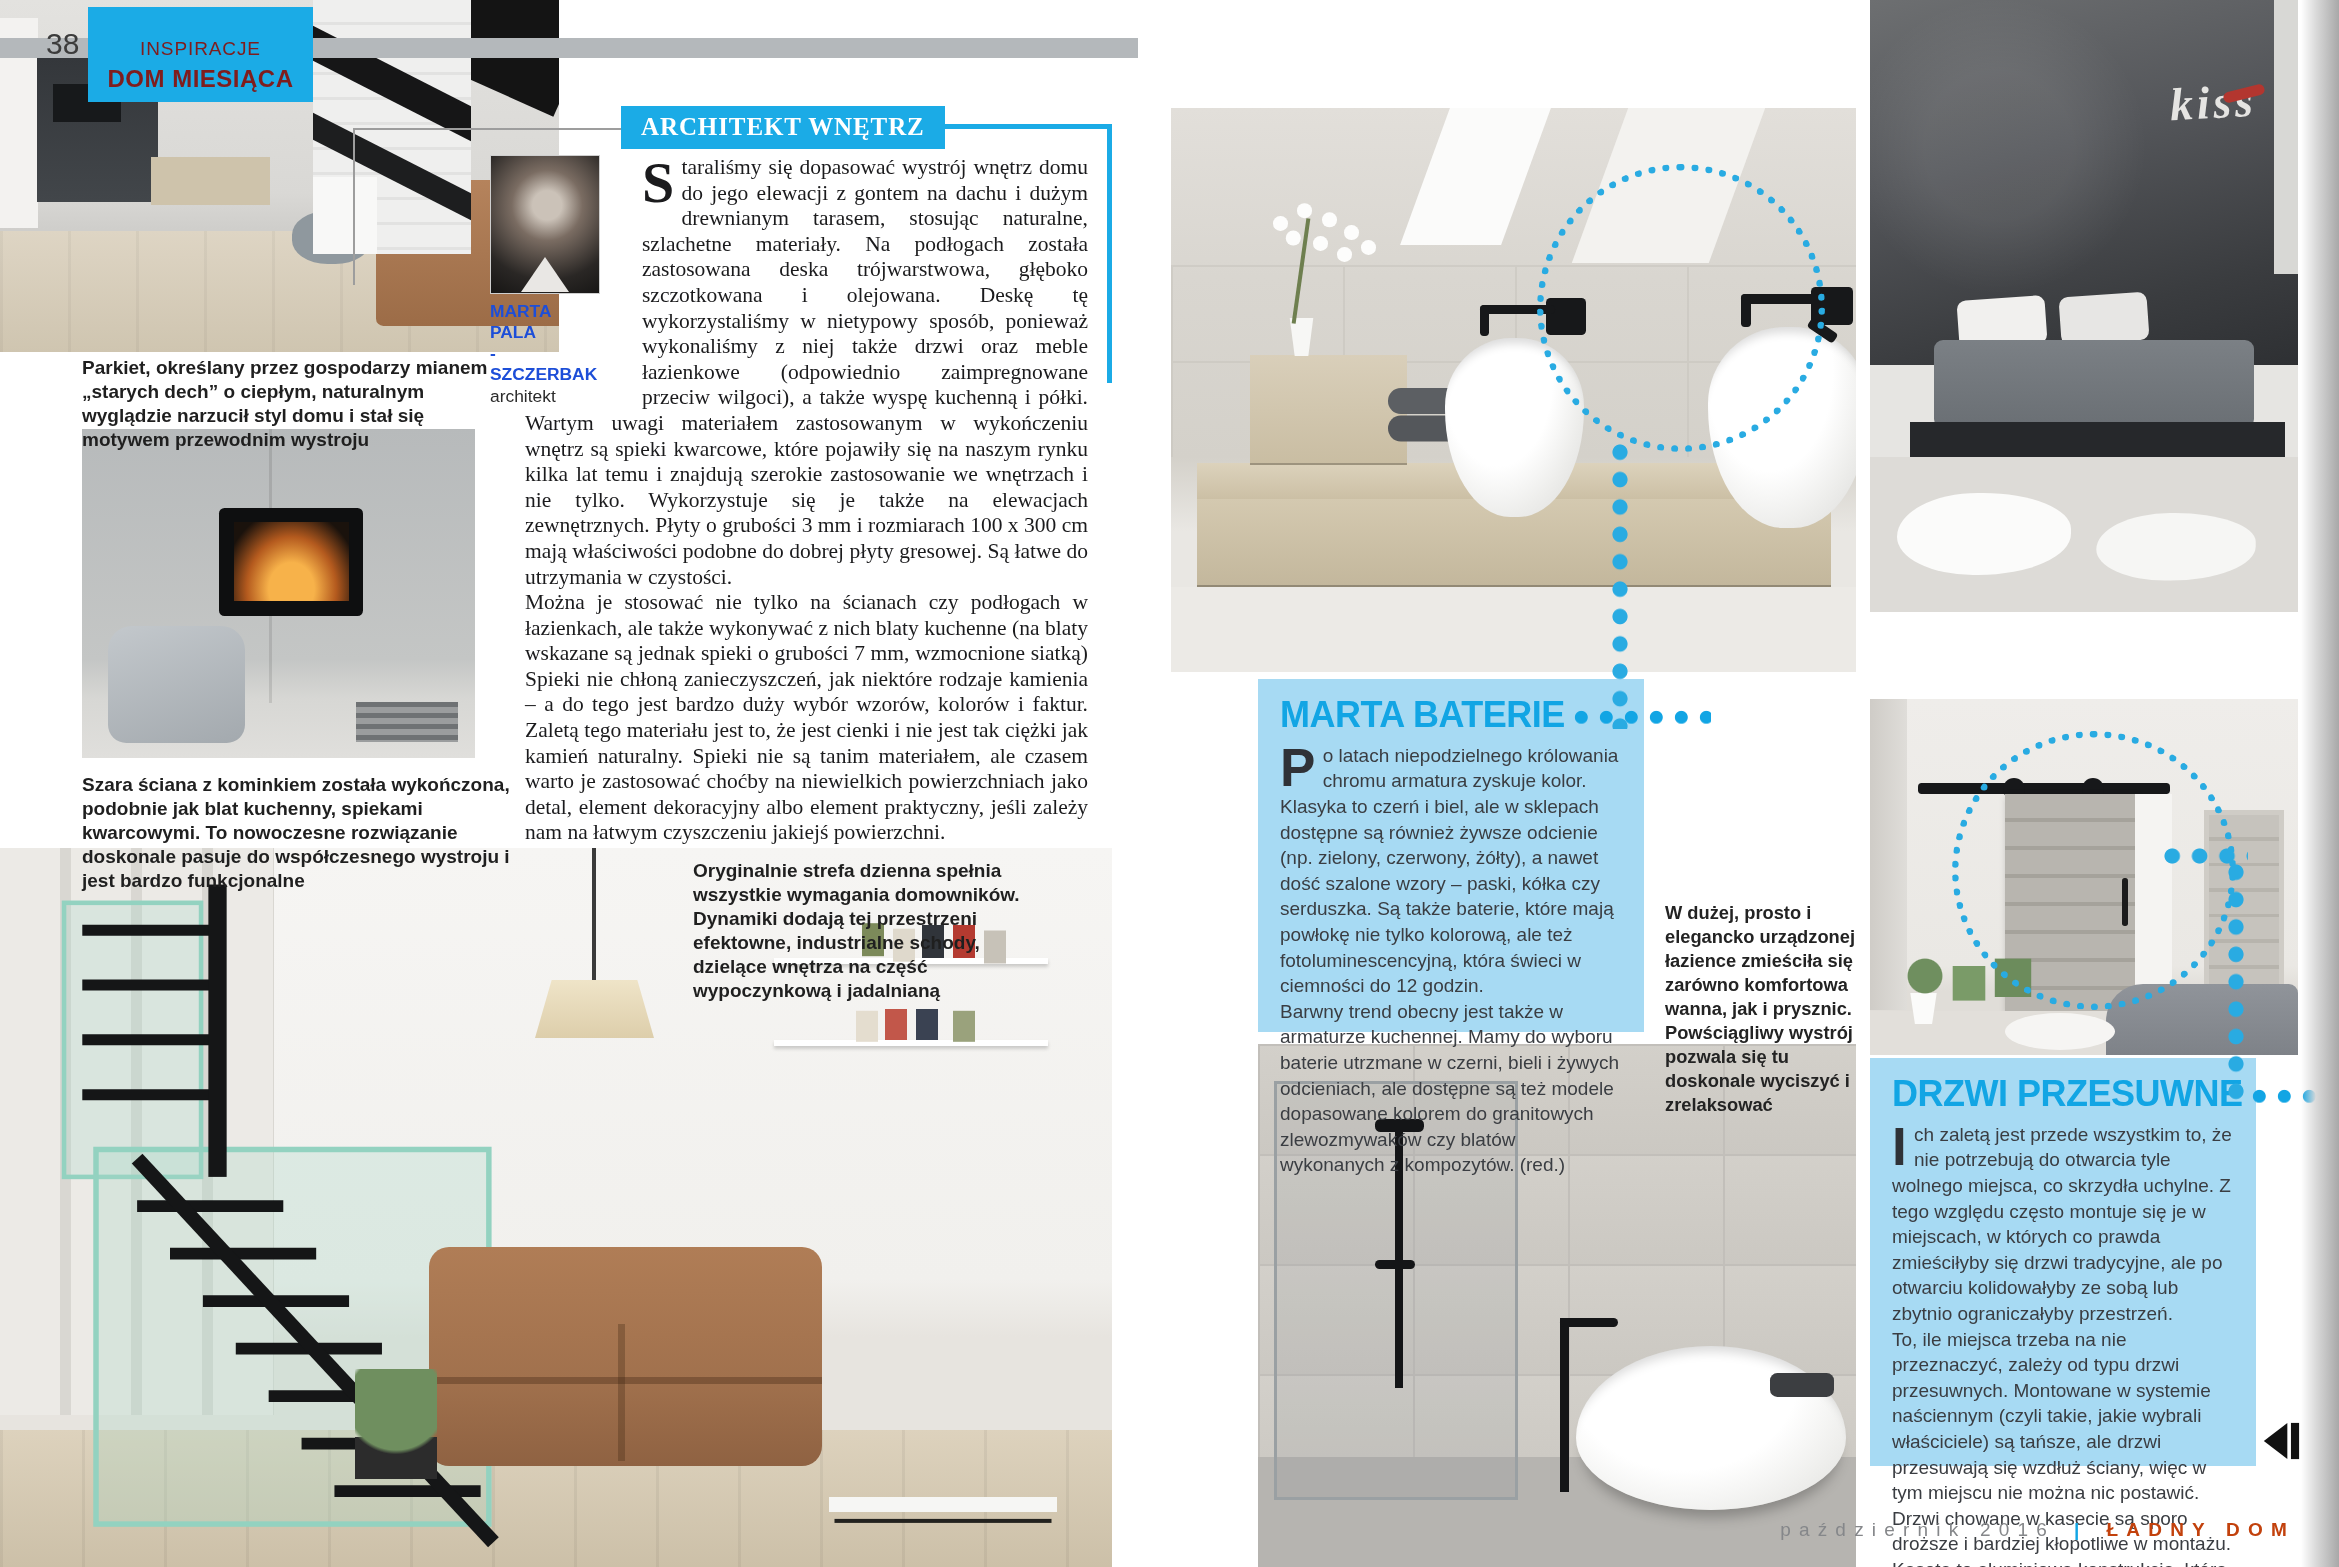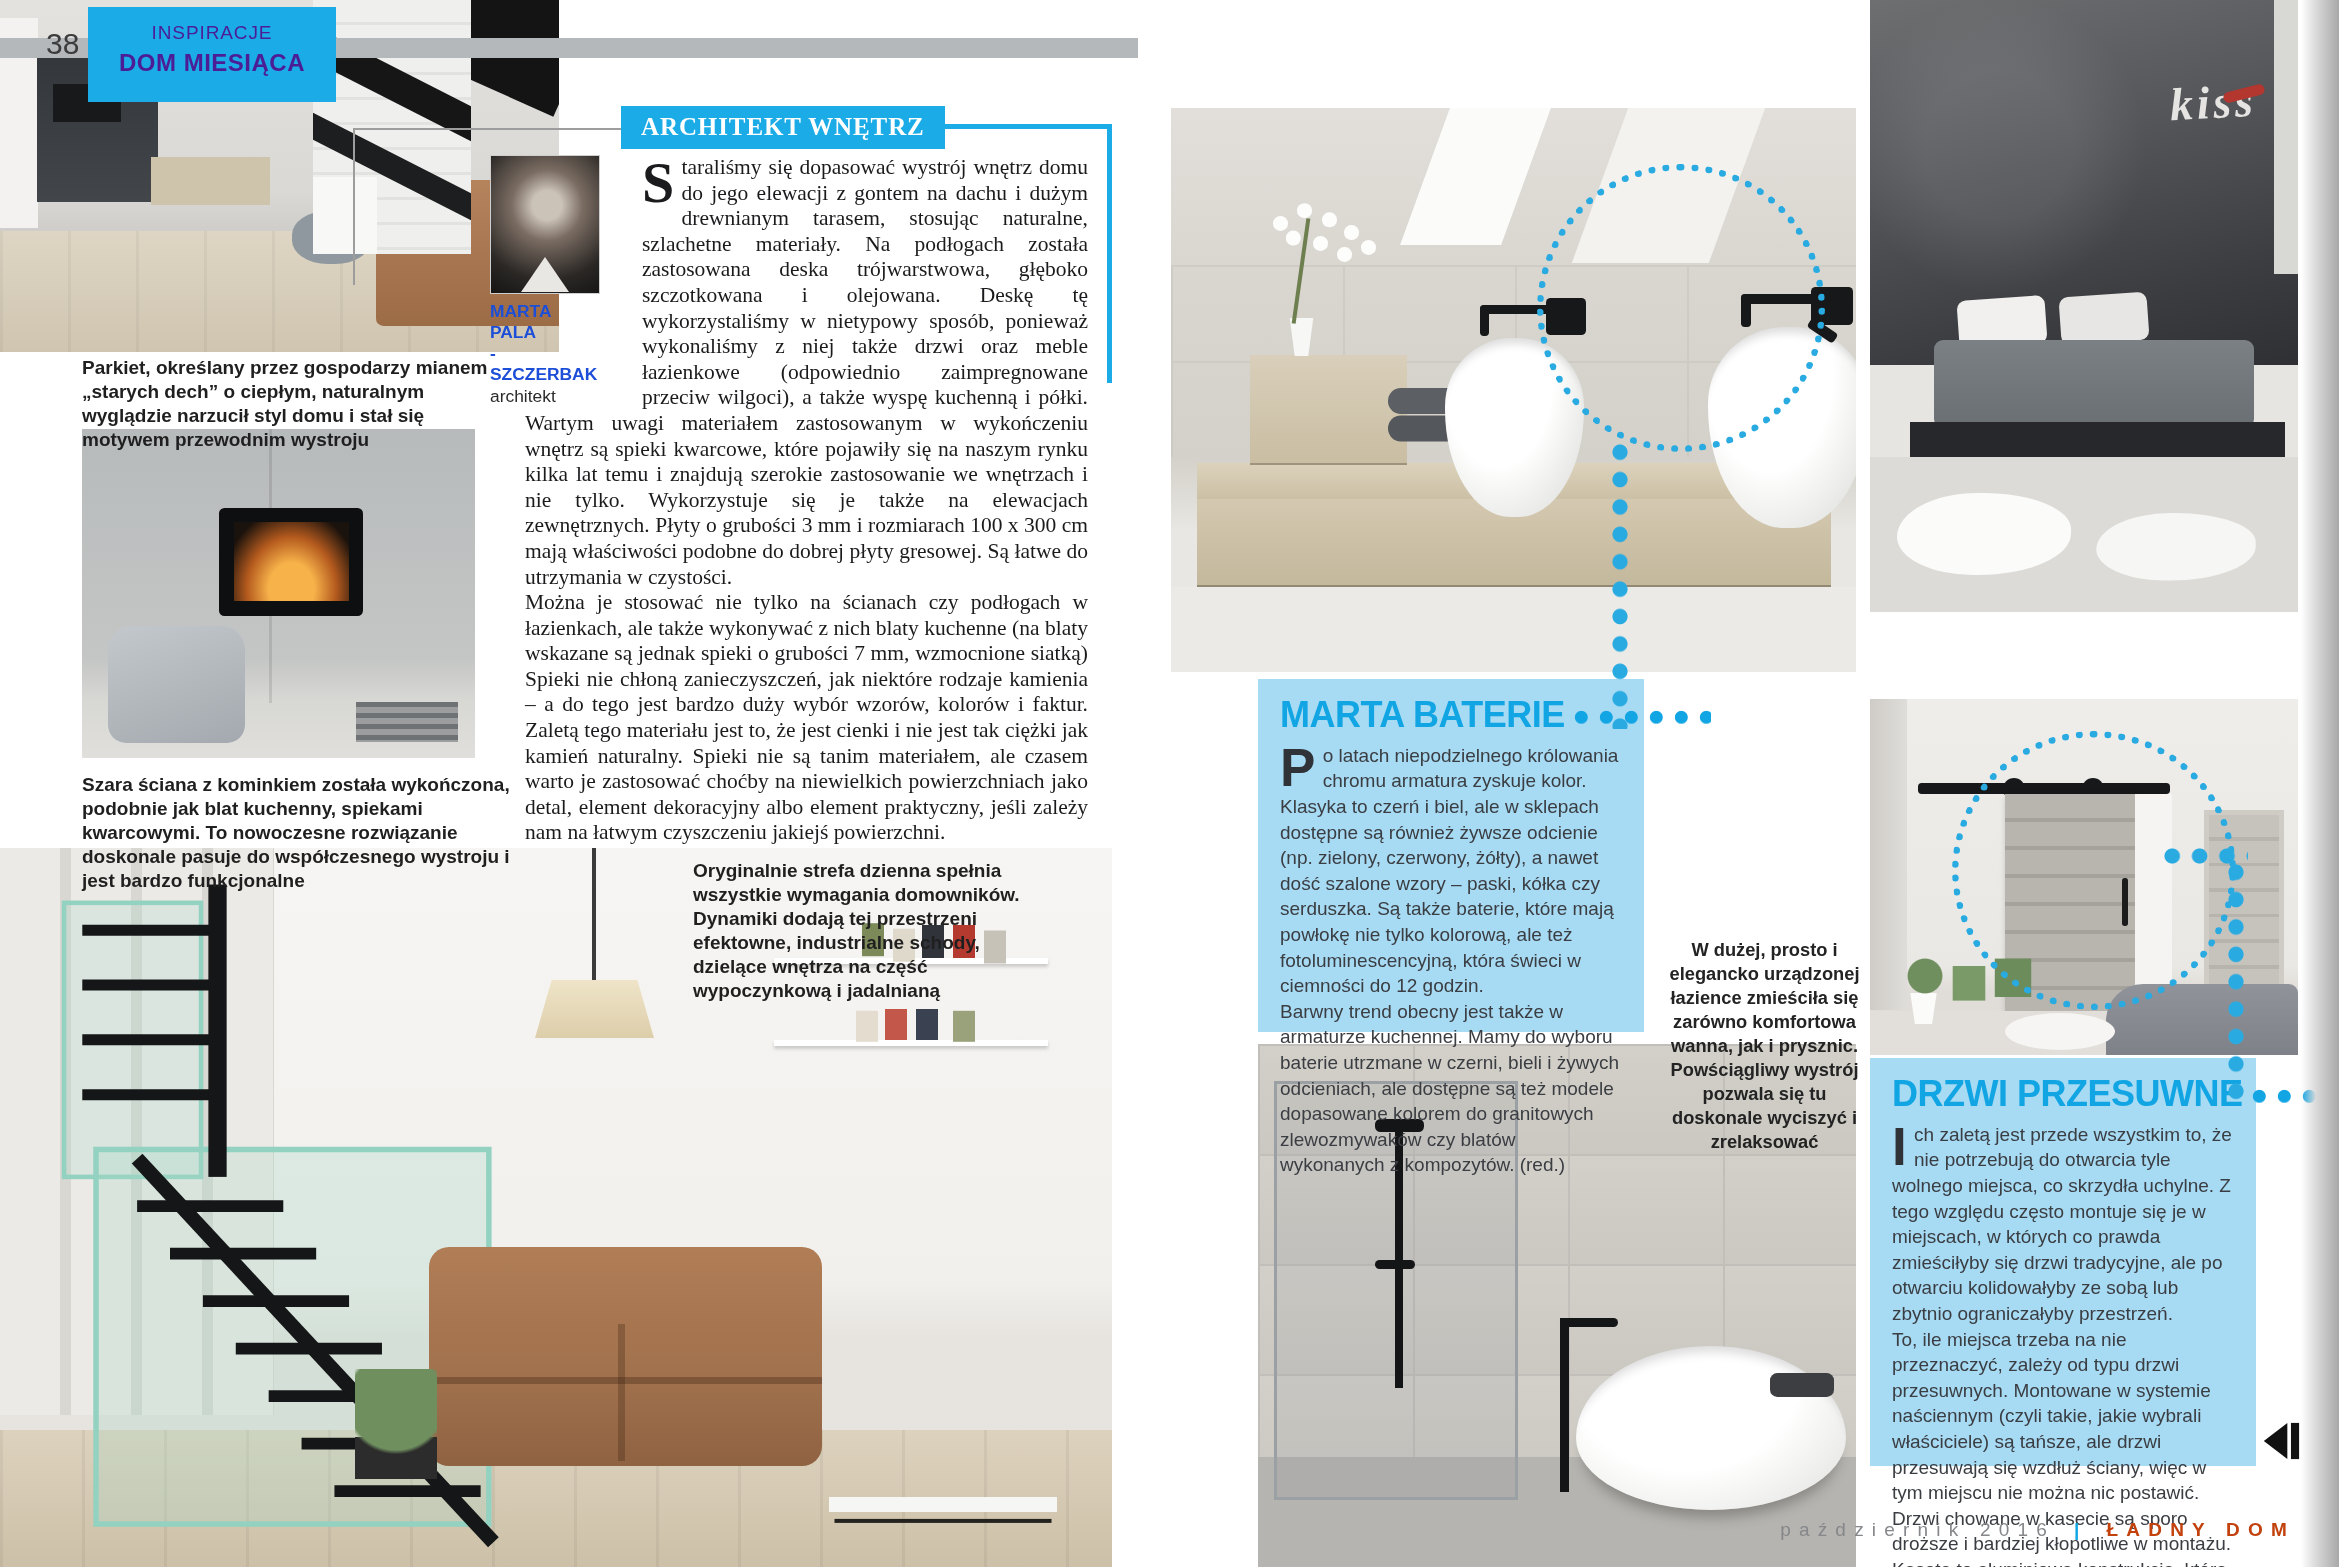--- a/index.html
+++ b/index.html
@@ -4,22 +4,22 @@
 <style>
   html,body{margin:0;padding:0;background:#888;}
   .spread{position:relative;width:2339px;height:1567px;background:#ffffff;overflow:hidden;
           font-family:"Liberation Sans",sans-serif;}
   .photo{position:absolute;overflow:hidden;background:#e6e5e2;z-index:1;}
   .ph{position:absolute;}
 
   
   .gray-bar{position:absolute;left:0;top:38px;width:1138px;height:20px;background:#b4b8bb;z-index:2;}
   .pagenum{position:absolute;left:46px;top:27.4px;z-index:3;font-size:30px;color:#3c3c3c;}
-  .kicker{position:absolute;left:88px;top:7.3px;width:248px;height:95px;background:#1babe6;z-index:4;
-          color:#4c1d95;text-align:center;padding-top:15px;box-sizing:border-box;}
+  .kicker{position:absolute;left:88px;top:7.3px;width:225px;height:95px;background:#1babe6;z-index:4;
+          color:#7f1d1d;text-align:center;padding-top:31px;box-sizing:border-box;}
   .kicker .k1{font-size:19px;letter-spacing:0.9px;}
   .kicker .k2{font-size:24px;font-weight:bold;letter-spacing:0.5px;margin-top:4.6px;}
 
   
   .cap{position:absolute;z-index:3;font-weight:bold;color:#1f1f1f;font-size:19px;line-height:24px;}
   .note{position:absolute;z-index:3;font-weight:bold;color:#232323;font-size:18.3px;line-height:24px;}
 
   
   .art-label{position:absolute;left:621px;top:106px;z-index:4;background:#1babe6;color:#fff;
              font-family:"Liberation Serif",serif;font-weight:bold;font-size:25px;letter-spacing:0.9px;
@@ -202,21 +202,21 @@
       <p>
         <span class="dropcap-sans">P</span>
         <span>o latach niepodzielnego królowania chromu armatura zyskuje kolor. Klasyka to czerń i biel, ale w sklepach dostępne są również żywsze odcienie (np. zielony, czerwony, żółty), a nawet dość szalone wzory – paski, kółka czy serduszka. Są także baterie, które mają powłokę nie tylko kolorową, ale też fotoluminescencyjną, która świeci w ciemności do 12 godzin.</span>
       </p>
       <p>
         <span>Barwny trend obecny jest także w armaturze kuchennej. Mamy do wyboru baterie utrzmane w czerni, bieli i żywych odcieniach, ale dostępne są też modele dopasowane kolorem do granitowych zlewozmywaków czy blatów wykonanych z kompozytów. (red.)</span>
       </p>
     </div>
   </div>
 
-  <div class="note" style="left:1665px;top:938px;width:199px;text-align:center;">W dużej, prosto i elegancko urządzonej łazience zmieściła się zarówno komfortowa wanna,  jak i prysznic. Powściągliwy wystrój pozwala się tu doskonale wyciszyć i zrelaksować</div>
+  <div class="note" style="left:1665px;top:901px;width:199px;">W dużej, prosto i elegancko urządzonej łazience zmieściła się zarówno komfortowa wanna,  jak i prysznic. Powściągliwy wystrój pozwala się tu doskonale wyciszyć i zrelaksować</div>
 
   <div class="photo" style="left:1870px;top:0;width:428px;height:612px;">
     <div class="ph" style="left:0;top:0;width:100%;height:365px;background:radial-gradient(circle at 30% 40%,rgba(255,255,255,0.08) 0 20%,rgba(0,0,0,0) 40%),linear-gradient(165deg,#6d6f71 0%,#54565a 40%,#3a3c3f 78%,#2e3033 100%);"></div>
     <div class="ph" style="right:0;top:0;width:24px;height:274px;background:#d8d8d5;"></div>
     <div class="graffiti">kiss</div>
     <div class="ph" style="right:33px;top:88px;width:42px;height:11px;background:#b3362f;transform:rotate(-14deg);border-radius:5.5px;"></div>
     <div class="ph" style="left:88px;top:298px;width:88px;height:48px;background:#f1f0ee;border-radius:9.1px;transform:rotate(-4deg);box-shadow:102px 3.7px 0 #e7e6e4;"></div>
     <div class="ph" style="left:64px;top:340px;width:320px;height:88px;background:linear-gradient(180deg,#7b8085,#6a6f74);border-radius:9.1px;"></div>
     <div class="ph" style="left:40px;top:422px;width:375px;height:37px;background:#26282b;"></div>
     <div class="ph" style="left:0;top:457px;width:100%;height:155px;background:#dddbd7;"></div>

